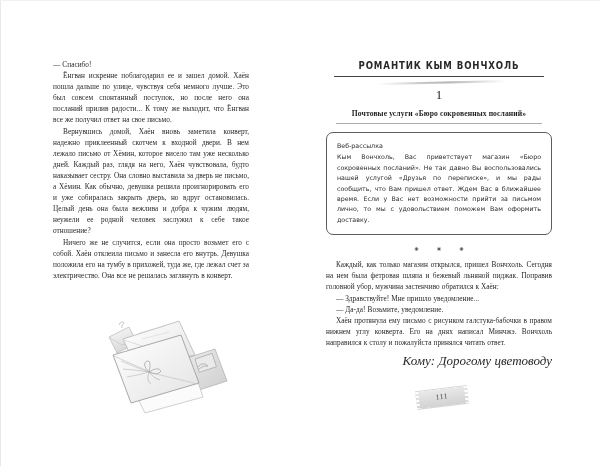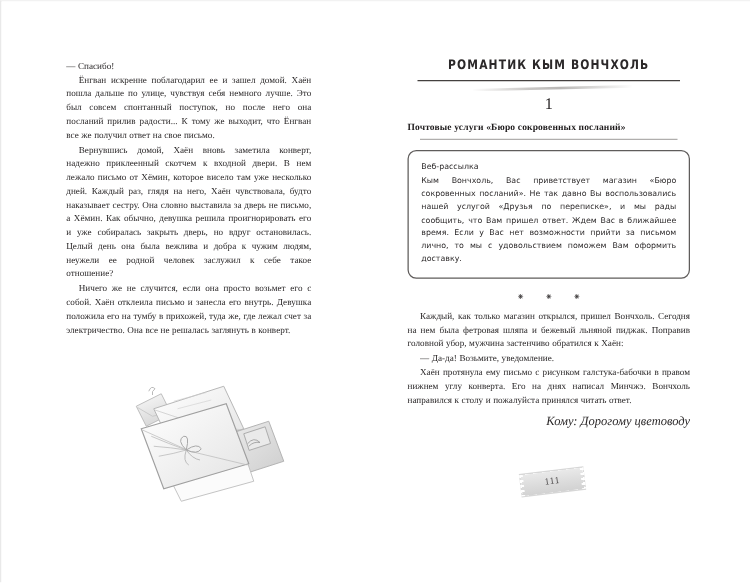--- a/index.html
+++ b/index.html
@@ -22,21 +22,21 @@
     height: 466px;
     background: #ffffff;
     box-sizing: border-box;
     border-left: 1px solid #e9e9e9;
     border-top: 1px solid #f2f2f2;
   }
 
   
   .page {
     position: absolute;
-    top: 4px;
+    top: 16px;
     height: 398px;
     box-sizing: border-box;
   }
   .page-left  { left: 0;   width: 300px; }
   .page-right { left: 300px; width: 300px; }
 
   .col {
     position: absolute;
     top: 42px;
   }
@@ -93,20 +93,21 @@
   }
   .chapter-no {
     text-align: center;
     font-size: 13px;
     line-height: 14px;
     color: #2b2829;
     margin-top: -1px;
     font-family: "Liberation Serif", serif;
   }
   .chapter-title {
+    text-align: center;
     font-size: 7.6px;
     font-weight: 700;
     color: #1f1c1d;
     margin-top: 7px;
     letter-spacing: 0.12px;
   }
   .title-rule {
     margin: 5px 10px 0 10px;
     height: 1px;
     background: #b0aead;
@@ -139,21 +140,21 @@
     letter-spacing: 8px;
     color: #3a3738;
     margin-top: 7px;
     margin-bottom: 6px;
     padding-left: 8px;
   }
 
   .letter-to {
     text-align: right;
     font-style: italic;
-    font-size: 10px;
+    font-size: 13px;
     line-height: 11px;
     color: #2a2728;
     margin: 7px 0 1px 0;
   }
   p.letter-body {
     margin: 0;
     font-style: italic;
     font-size: 7.3px;
     line-height: 11.1px;
     text-align: justify;
@@ -300,20 +301,21 @@
       <div class="title-rule"></div>
 
       <div class="notice-box">
         <p class="notice-title">Веб-рассылка</p>
         <p>Кым Вончхоль, Вас приветствует магазин «Бюро сокровенных посланий». Не так давно Вы воспользовались нашей услугой «Друзья по переписке», и мы рады сообщить, что Вам пришел ответ. Ждем Вас в ближайшее время. Если у Вас нет возможности прийти за письмом лично, то мы с удовольствием поможем Вам оформить доставку.</p>
       </div>
 
       <div class="stars">⁕  ⁕  ⁕</div>
 
       <p class="body">Каждый, как только магазин открылся, пришел Вончхоль. Сегодня на нем была фетровая шляпа и бежевый льняной пиджак. Поправив головной убор, мужчина застенчиво обратился к Хаён:</p>
+      <p class="body dash">— Здравствуйте! Мне пришло уведомление...</p>
       <p class="body dash">— Да-да! Возьмите, уведомление.</p>
       <p class="body">Хаён протянула ему письмо с рисунком галстука-бабочки в правом нижнем углу конверта. Его на днях написал Минчжэ. Вончхоль направился к столу и пожалуйста принялся читать ответ.</p>
 
       <div class="letter-to">Кому: Дорогому цветоводу</div>
     </div>
 
     <div class="page-num-wrap">
       <div class="ticket">
         <div class="ticket-num">111</div>
       </div>

